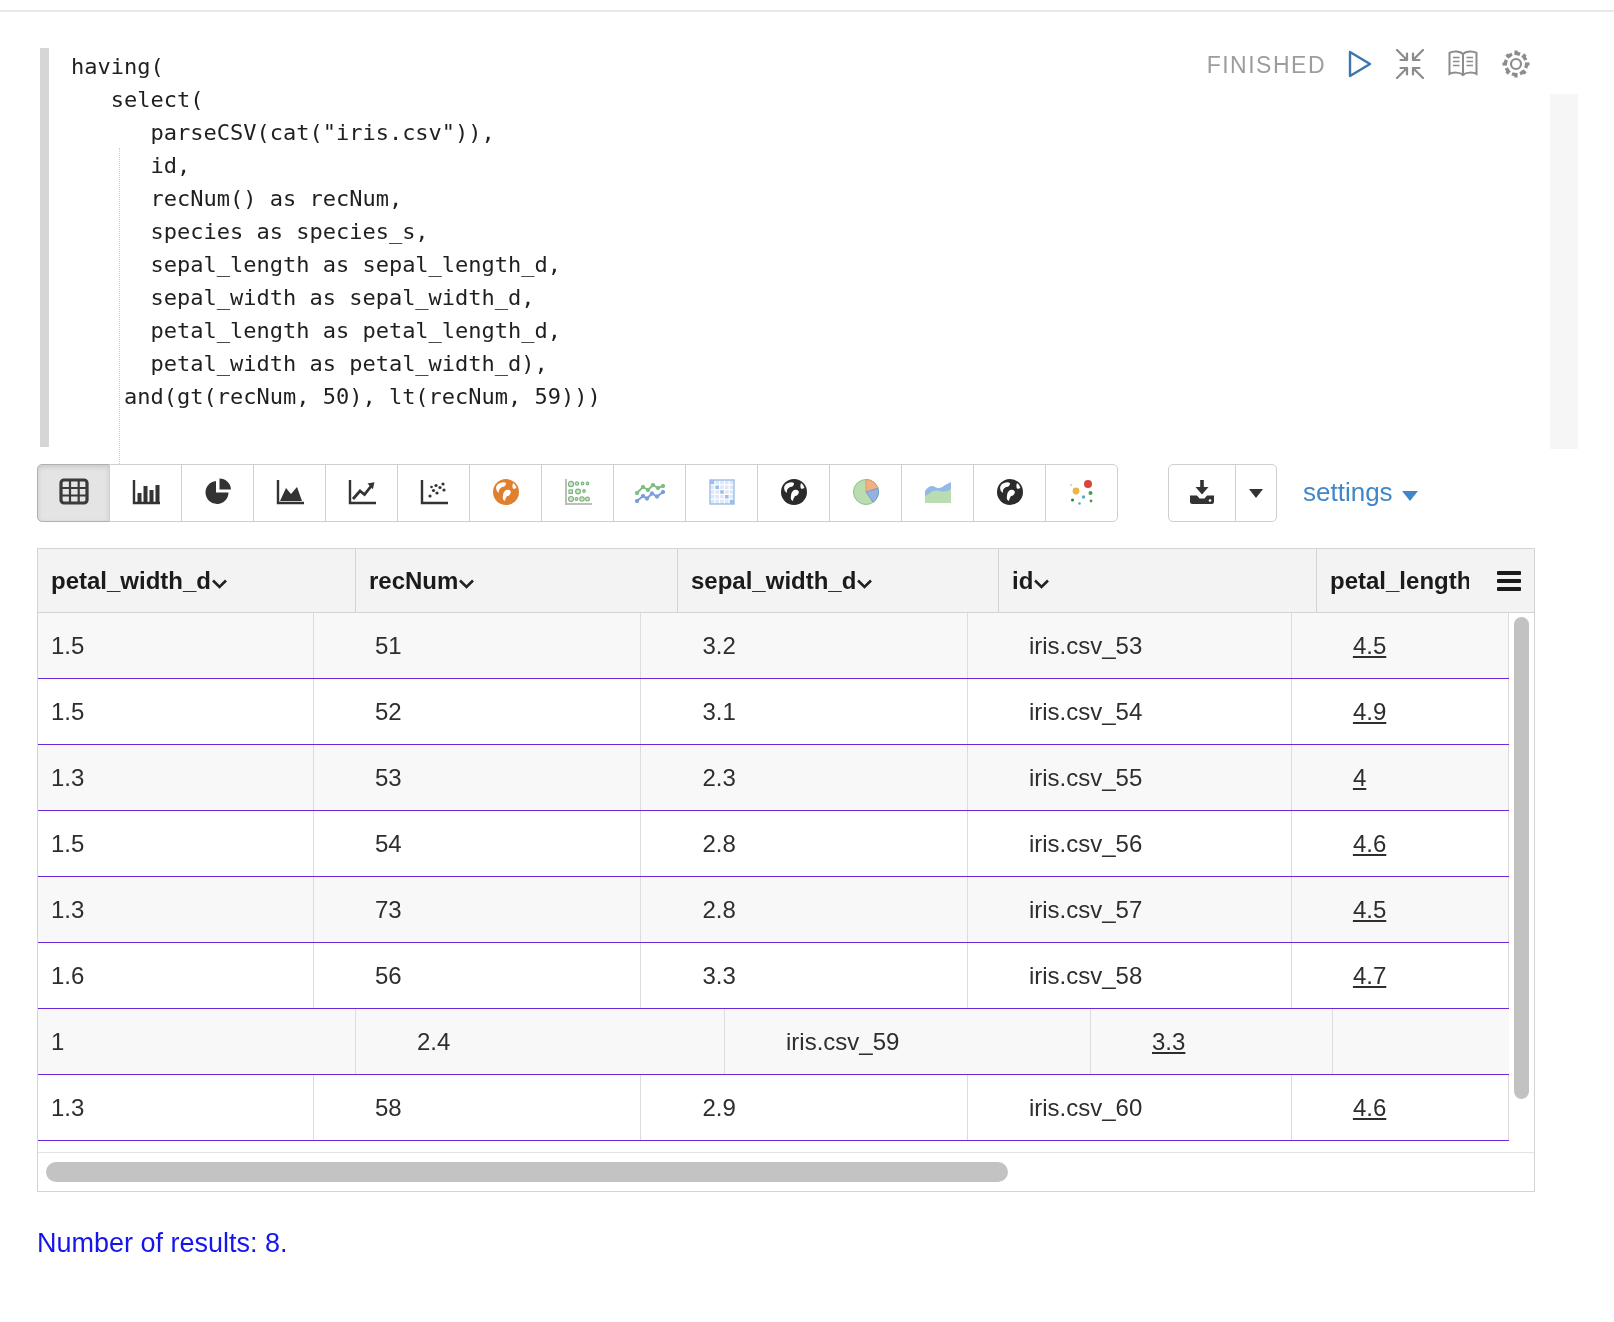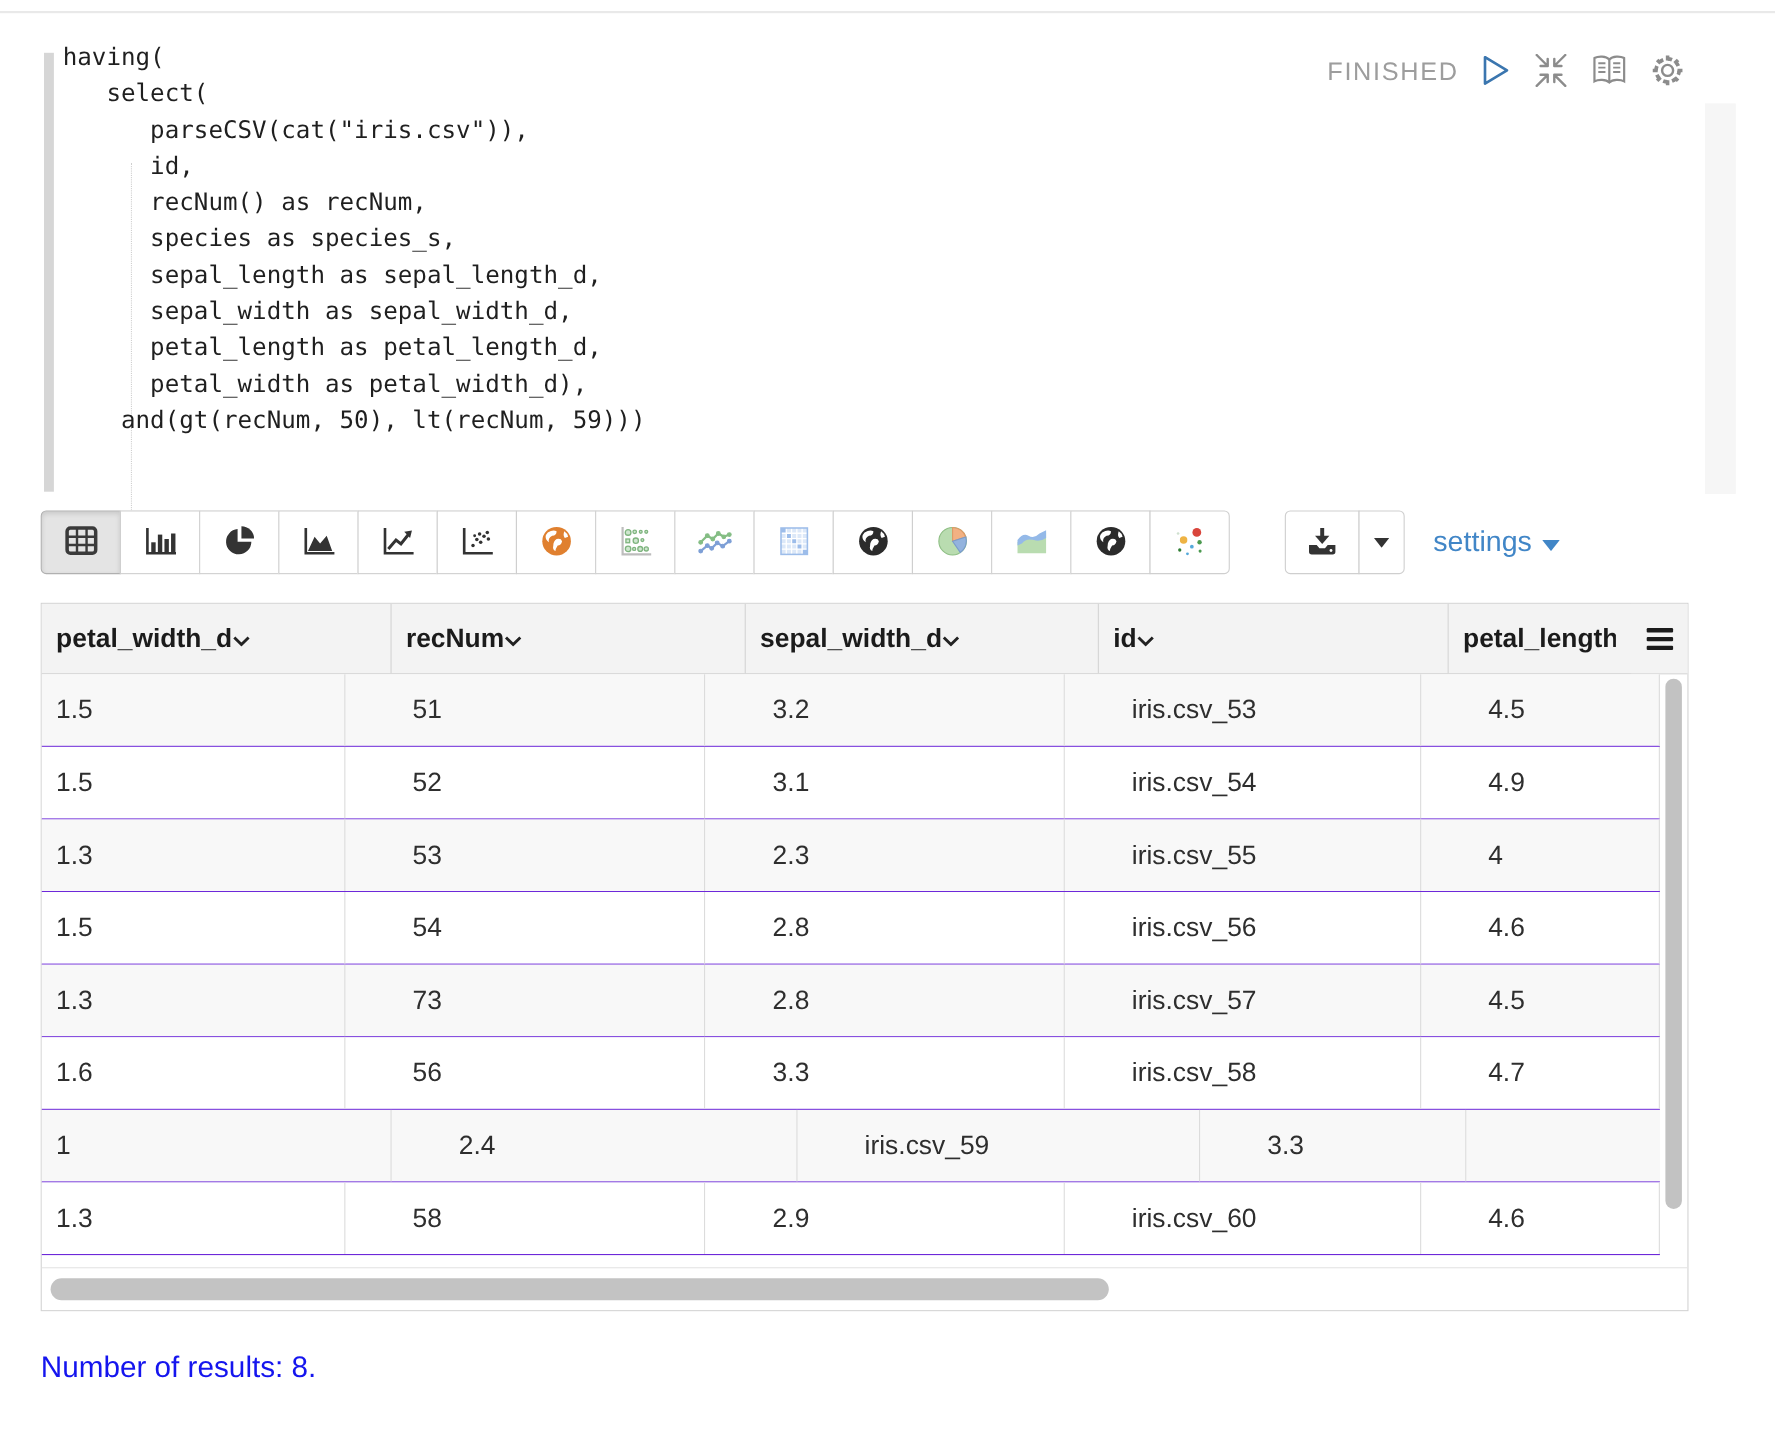--- a/index.html
+++ b/index.html
@@ -10,21 +10,21 @@
   
   .para-divider{position:absolute;top:10px;left:0;width:1614px;height:0;
     border-top:2px solid #e9e9e9;}
 
   
   .code-area{position:absolute;top:36px;left:40px;width:1500px;height:415px;}
   .code-gutter{position:absolute;top:12px;left:0;width:9px;height:399px;background:#d6d6d6;}
   .code-scroll-track{position:absolute;top:58px;right:-38px;width:28px;height:355px;background:#f6f6f6;}
   .indent-guide{position:absolute;top:112px;left:79px;width:0;height:328px;
     border-left:1px dotted #cfcfcf;}
-  pre.code{position:absolute;top:0;left:17px;margin:0;
+  pre.code{position:absolute;top:0;left:17px;margin:14px;
     font-family:"DejaVu Sans Mono", monospace;font-size:22px;line-height:33px;
     color:#1f1f1f;white-space:pre;}
 
   
   .status-bar{position:absolute;top:48px;right:82px;display:flex;align-items:center;gap:20px;}
   .status-label{font-size:23px;color:#9d9d9d;letter-spacing:1.5px;}
   .pbtn{background:none;border:none;padding:0;margin:0;cursor:pointer;
     display:flex;align-items:center;justify-content:center;height:34px;}
 
   
@@ -55,21 +55,21 @@
     box-sizing:border-box;}
   .th{display:flex;align-items:center;
     border-right:1px solid #d4d4d4;box-sizing:border-box;padding:0 14px 0 13px;
     font-size:24px;font-weight:bold;color:#1b1b1b;overflow:hidden;white-space:nowrap;
     cursor:pointer;}
   .th .lbl{overflow:hidden;white-space:nowrap;}
   .menu-th{display:flex;align-items:center;justify-content:center;background:#f3f3f3;
     box-sizing:border-box;cursor:pointer;}
   .c0{width:318px;} .c1{width:322px;} .c2{width:321px;} .c3{width:318px;}
   .hc4{width:166px;border-right:none;} .mth{width:51px;}
-  .td.c4{width:194px;}
+  .td.c4{width:194px;text-decoration:underline;}
   .grid-body{display:flex;}
   .rows{width:1471px;}
   .tr{display:flex;height:66px;box-sizing:border-box;border-bottom:1px solid #6d28d9;gap:48px;}
   .tr.odd{background:#f8f8f8;} .tr.even{background:#ffffff;}
   .td{display:flex;align-items:center;border-right:1px solid #dcdcdc;
     box-sizing:border-box;padding-left:13px;font-size:24px;color:#2e2e2e;
     overflow:hidden;white-space:nowrap;}
   .vscroll{width:25px;position:relative;}
   .vthumb{position:absolute;top:4px;left:5px;width:15px;height:482px;
     background:#c2c2c2;border-radius:8px;cursor:pointer;}

